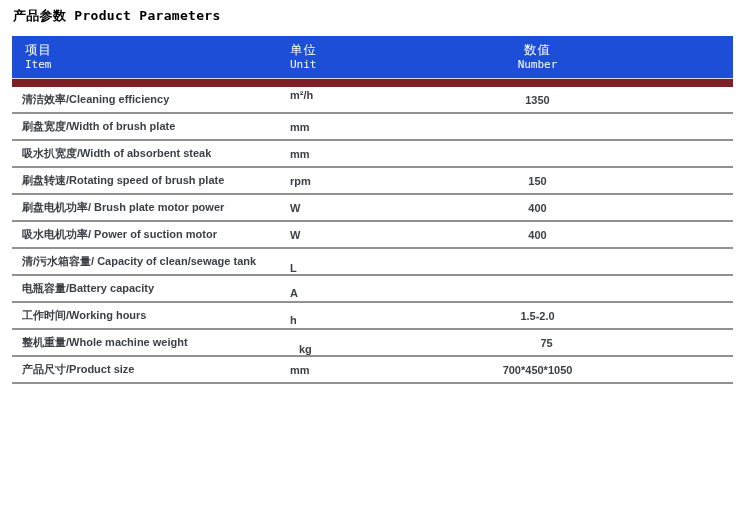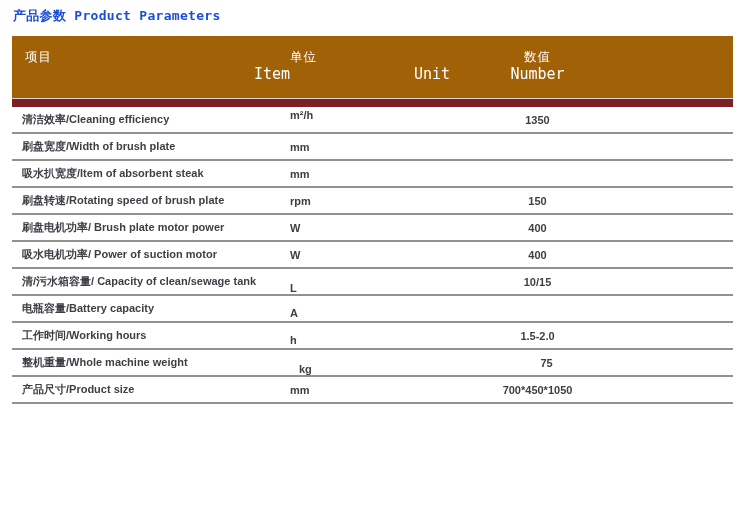--- a/index.html
+++ b/index.html
@@ -14,48 +14,47 @@
     font-family: "Liberation Sans", sans-serif;
     overflow: hidden;
   }
   .page-title {
     position: absolute;
     left: 13px;
     top: 7px;
     font-family: "DejaVu Sans Mono", "DejaVu Sans", sans-serif;
     font-size: 13px;
     font-weight: bold;
-    color: #1d4ed8;
+    color: #000000;
     letter-spacing: 0.3px;
     white-space: nowrap;
   }
   .spec-table {
     position: absolute;
     left: 12px;
     top: 36px;
     width: 721px;
   }
   .thead {
     display: flex;
-    height: 62px;
-    background: #a16207;
+    height: 42px;
+    background: #1d4ed8;
     color: #ffffff;
   }
   .th {
     display: flex;
     flex-direction: column;
     justify-content: center;
     line-height: 1.3;
     box-sizing: border-box;
   }
   .th .zh { font-size: 12.5px; letter-spacing: 1px; }
   .th .en {
-    font-size: 15px;
+    font-size: 11px;
     font-family: "DejaVu Sans Mono", "Liberation Mono", monospace;
-    text-align: right;
   }
   .th-item { width: 278px; padding-left: 13px; }
   .th-unit { width: 160px; }
   .th-num  { width: 175px; align-items: center; text-align: center; }
   .accent-bar {
     height: 8px;
     background: #7d2026;
     border-top: 1px solid #dbd7d7;
   }
   .tbody .row {
@@ -113,42 +112,41 @@
         <div class="row">
           <div class="cell-item">清洁效率/Cleaning efficiency</div>
           <div class="cell-unit">m²/h</div>
           <div class="cell-num">1350</div>
         </div>
         <div class="row">
           <div class="cell-item">刷盘宽度/Width of brush plate</div>
           <div class="cell-unit">mm</div>
         </div>
         <div class="row">
-          <div class="cell-item">吸水扒宽度/Item of absorbent steak</div>
+          <div class="cell-item">吸水扒宽度/Width of absorbent steak</div>
           <div class="cell-unit">mm</div>
         </div>
         <div class="row">
           <div class="cell-item">刷盘转速/Rotating speed of brush plate</div>
           <div class="cell-unit">rpm</div>
           <div class="cell-num">150</div>
         </div>
         <div class="row">
           <div class="cell-item">刷盘电机功率/ Brush plate motor power</div>
           <div class="cell-unit">W</div>
           <div class="cell-num">400</div>
         </div>
         <div class="row">
           <div class="cell-item">吸水电机功率/ Power of suction motor</div>
           <div class="cell-unit">W</div>
           <div class="cell-num">400</div>
         </div>
         <div class="row">
           <div class="cell-item">清/污水箱容量/ Capacity of clean/sewage tank</div>
           <div class="cell-unit">L</div>
-          <div class="cell-num">10/15</div>
         </div>
         <div class="row">
           <div class="cell-item">电瓶容量/Battery capacity</div>
           <div class="cell-unit">A</div>
         </div>
         <div class="row">
           <div class="cell-item">工作时间/Working hours</div>
           <div class="cell-unit">h</div>
           <div class="cell-num">1.5-2.0</div>
         </div>

